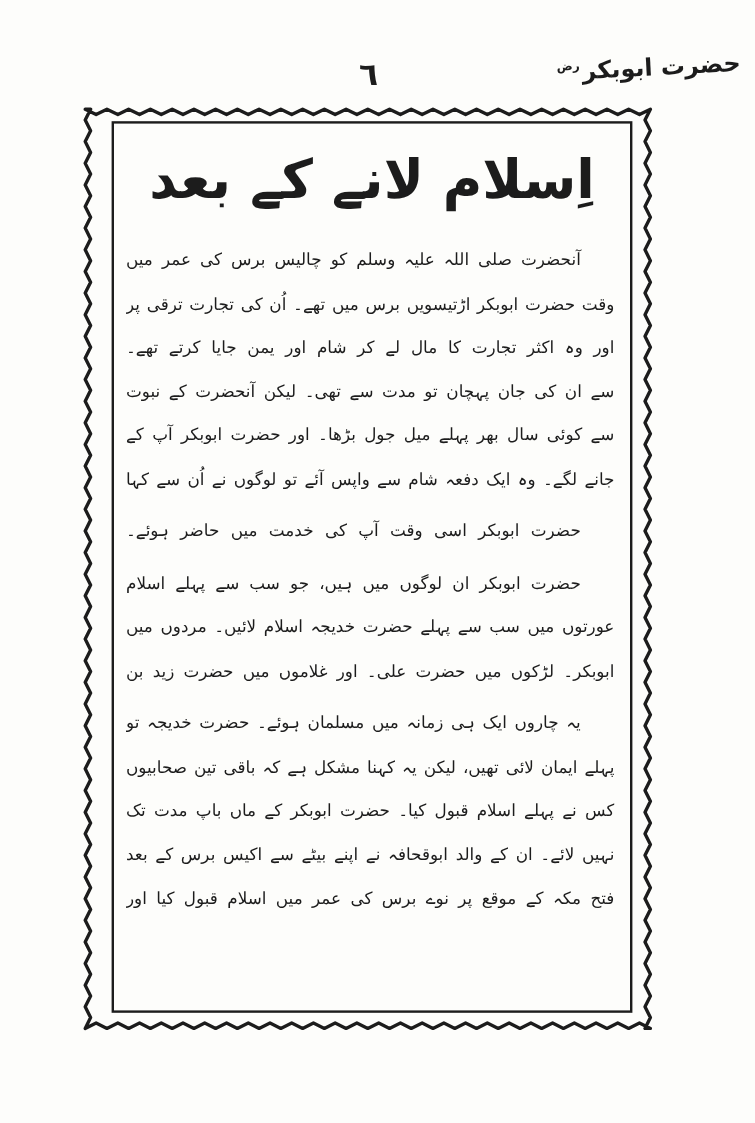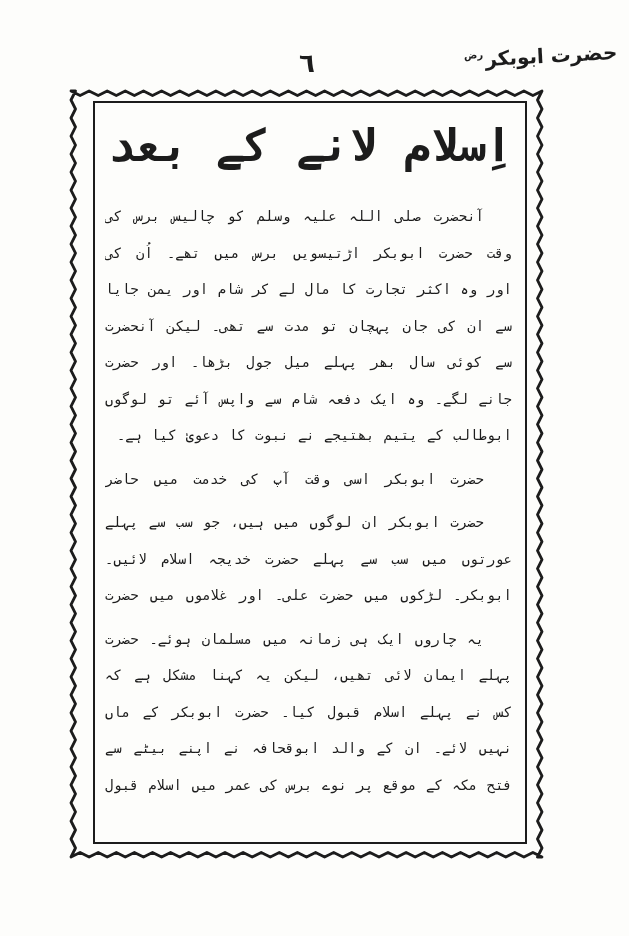--- a/index.html
+++ b/index.html
@@ -38,21 +38,21 @@
   }
   .running-header .hon{
     font-size:10px;
     vertical-align:super;
     margin-right:2px;
   }
   
   .frame{
     position:absolute;
     left:68px; top:88px;
-    width:477px; height:772px;font-family:Liberation Mono, monospace;
+    width:477px; height:772px;
   }
   .frame svg.zigzag{
     position:absolute; left:0; top:0;
     width:100%; height:100%;
     display:block;
   }
   .inner{
     position:absolute;
     left:25px; top:13px; right:18px; bottom:16px;
     border:2px solid var(--ink);
@@ -107,21 +107,20 @@
     <div class="inner">
       <h1 class="title">اِسلام لانے کے بعد</h1>
       <div class="body" id="body-text">
           <div class="para">
             <div class="line first">آنحضرت صلی اللہ علیہ وسلم کو چالیس برس کی عمر میں نبوت ملی اس</div>
             <div class="line">وقت حضرت ابوبکر اڑتیسویں برس میں تھے۔ اُن کی تجارت ترقی پر تھی</div>
             <div class="line">اور وہ اکثر تجارت کا مال لے کر شام اور یمن جایا کرتے تھے۔ آنحضرت</div>
             <div class="line">سے ان کی جان پہچان تو مدت سے تھی۔ لیکن آنحضرت کے نبوت پانے</div>
             <div class="line">سے کوئی سال بھر پہلے میل جول بڑھا۔ اور حضرت ابوبکر آپ کے پاس آنے</div>
             <div class="line">جانے لگے۔ وہ ایک دفعہ شام سے واپس آئے تو لوگوں نے اُن سے کہا کہ</div>
-            <div class="line short">ابوطالب کے یتیم بھتیجے نے نبوت کا دعویٰ کیا ہے۔</div>
           </div>
           <div class="para">
             <div class="line first">حضرت ابوبکر اسی وقت آپ کی خدمت میں حاضر ہوئے۔ رسولِ</div>
           </div>
           <div class="para">
             <div class="line first">حضرت ابوبکر ان لوگوں میں ہیں، جو سب سے پہلے اسلام لائے۔</div>
             <div class="line">عورتوں میں سب سے پہلے حضرت خدیجہ اسلام لائیں۔ مردوں میں حضرت</div>
             <div class="line">ابوبکر۔ لڑکوں میں حضرت علی۔ اور غلاموں میں حضرت زید بن حارثہ۔</div>
           </div>
           <div class="para">

